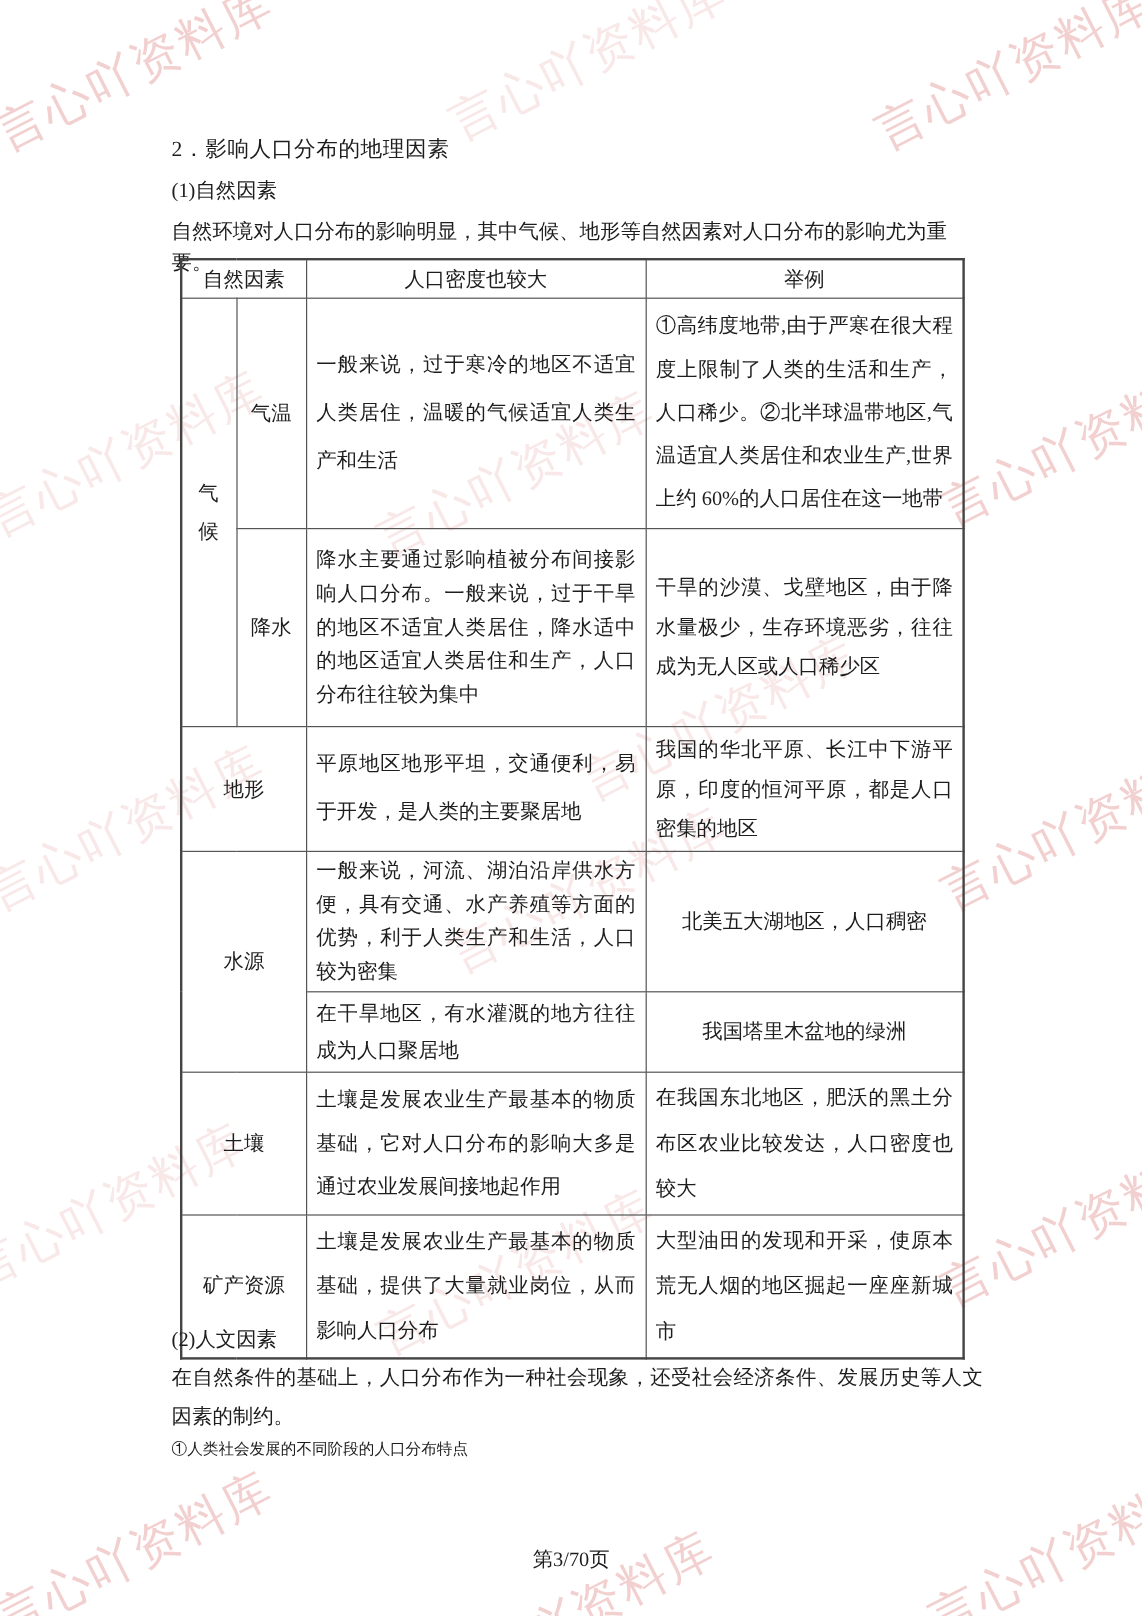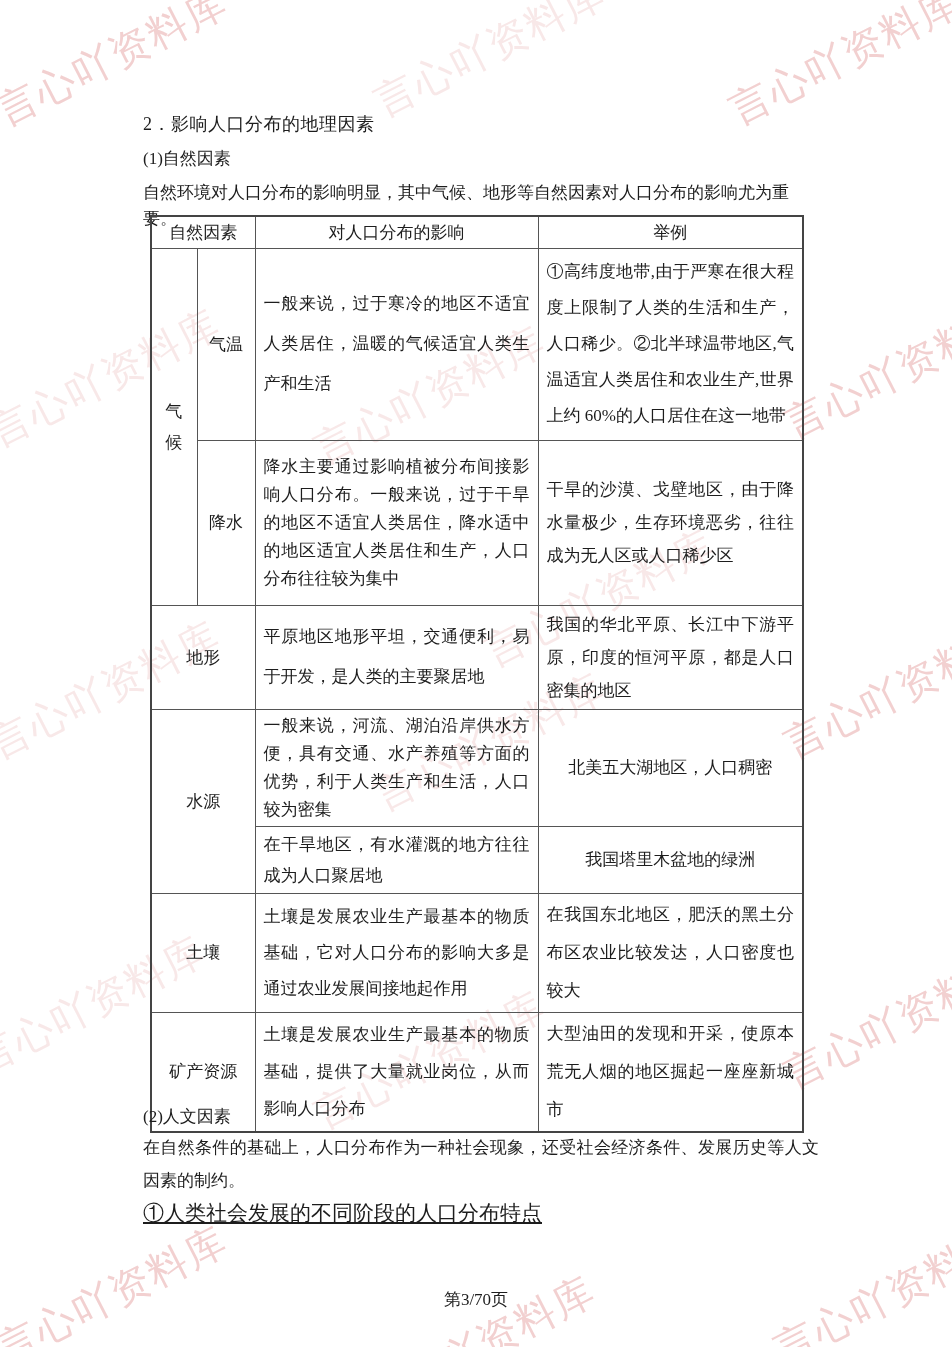--- a/index.html
+++ b/index.html
@@ -28,21 +28,21 @@
   tr.r4{height:98px;} tr.r5{height:65px;} tr.r6{height:100px;} tr.r7{height:100px;}
   .c-center{text-align:center;padding:2px 2px;}
   .c-just{text-align:justify;}
   .lh31{line-height:31px;} .lh32{line-height:28px;} .lh33{line-height:33px;}
   .lh36{line-height:36px;} .lh37{line-height:37px;} .lh38{line-height:38px;}
   .lh40{line-height:40px;}
   .vlabel{display:inline-block;width:18px;word-break:break-all;line-height:31px;text-align:left;}
 
   .sec2{position:absolute;left:143px;top:1105px;font-size:17px;}
   .sec2-text{position:absolute;left:143px;top:1131px;width:676px;font-size:17px;line-height:33px;text-align:justify;}
-  .sec2-item{position:absolute;left:143px;top:1199px;font-size:21px;text-decoration:underline;}
+  .sec2-item{position:absolute;left:143px;top:1199px;font-size:13px;}
   .footer{position:absolute;left:0;top:1288px;width:952px;text-align:center;font-size:17px;}
 </style>
 </head>
 <body>
 
 <div class="page">
 
   <span class="wm" style="left:112px;top:57px;">言心吖资料库</span>
   <span class="wm faint" style="left:490px;top:48px;">言心吖资料库</span>
   <span class="wm" style="left:845px;top:56px;">言心吖资料库</span>
@@ -68,21 +68,21 @@
     <table class="factors">
       <colgroup>
         <col style="width:46px">
           <col style="width:58px">
         <col style="width:283px">
           <col style="width:265px">
       </colgroup>
       <tbody>
           <tr class="r0">
         <th colspan="2" class="c-center">自然因素</th>
-        <th class="c-center">对人口分布的影响</th>
+        <th class="c-center">人口密度也较大</th>
         <th class="c-center">举例</th>
       </tr>
       <tr class="r1">
         <td rowspan="2" class="c-center"><span class="vlabel">气候</span></td>
         <td class="c-center">气温</td>
         <td class="c-just lh40">一般来说，过于寒冷的地区不适宜人类居住，温暖的气候适宜人类生产和生活</td>
         <td class="c-just lh36">①高纬度地带,由于严寒在很大程度上限制了人类的生活和生产，人口稀少。②北半球温带地区,气温适宜人类居住和农业生产,世界上约 60%的人口居住在这一地带</td>
       </tr>
       <tr class="r2">
         <td class="c-center">降水</td>

